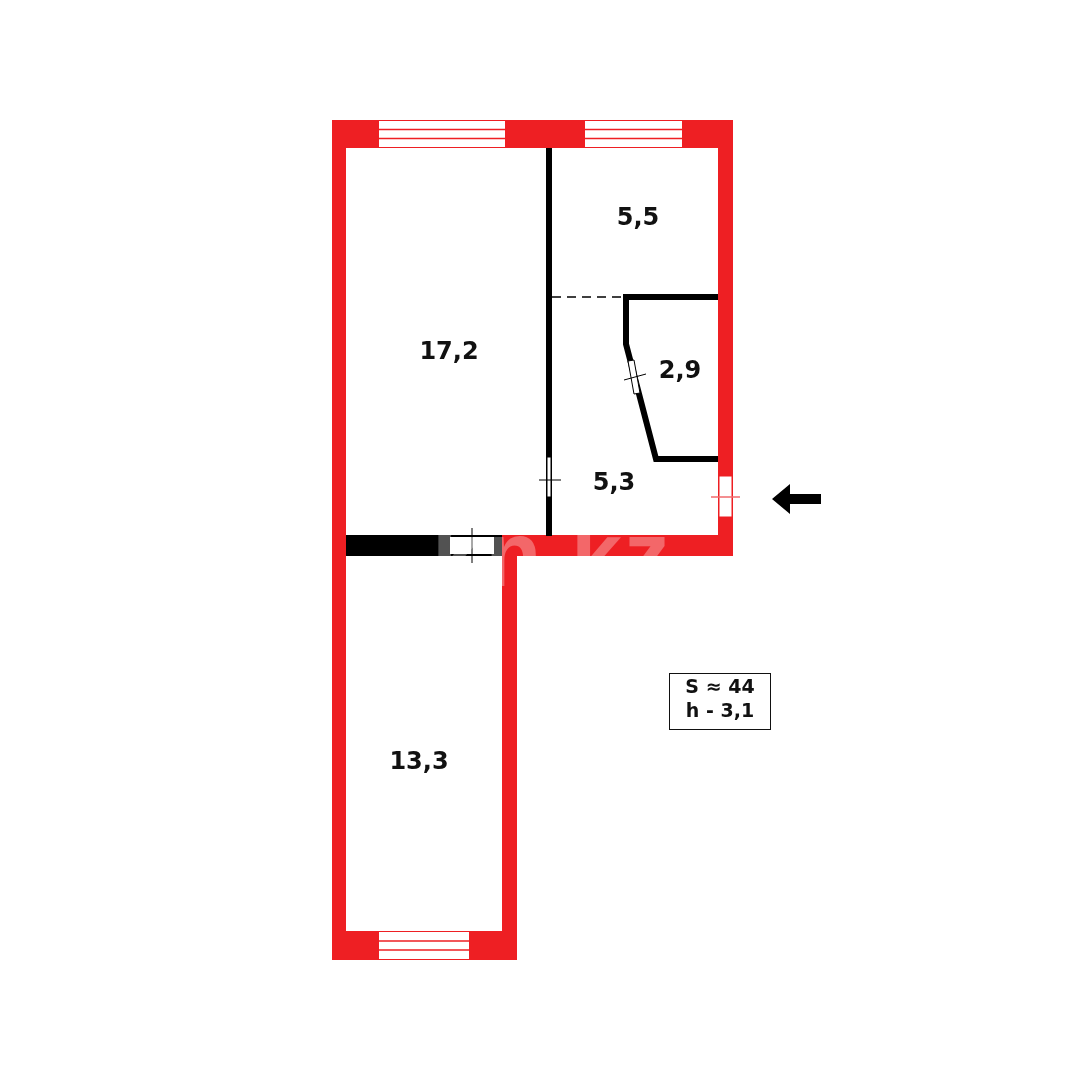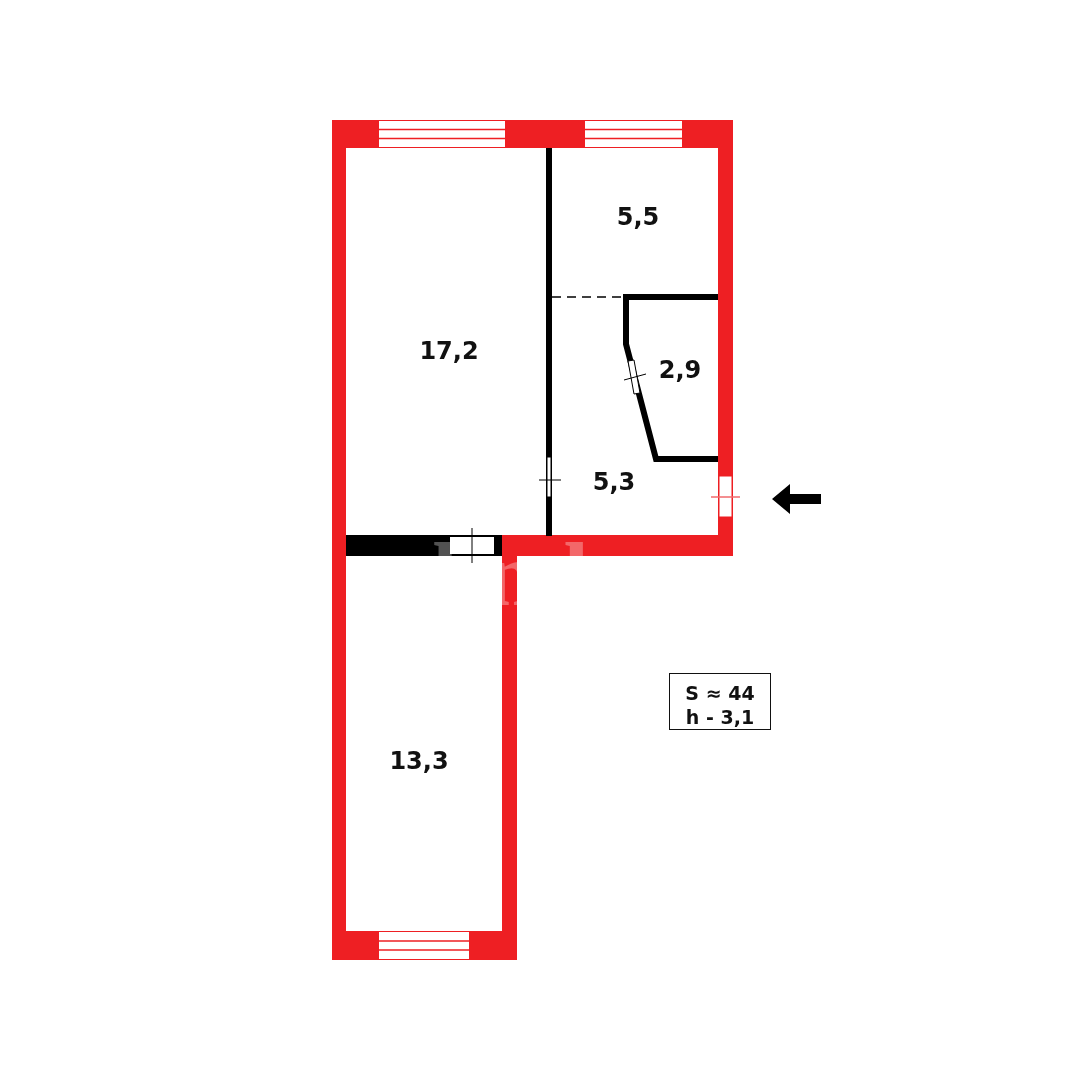--- a/index.html
+++ b/index.html
@@ -2,25 +2,25 @@
 <html><head>
   <meta charset="utf-8">
   <style>
     html, body { margin: 0; padding: 0; background: #ffffff; }
     body { width: 1080px; height: 1080px; position: relative; overflow: hidden; font-family: "DejaVu Sans", sans-serif; }
     svg { position: absolute; left: 0; top: 0; }
     .room-label { font-family: "DejaVu Sans", sans-serif; font-weight: bold; font-size: 24px; fill: #111111; }
     .info-box {
       position: absolute; left: 669px; top: 673px; width: 102px; height: 57px;
       border: 1.5px solid #111111; box-sizing: border-box; background: #fff;
-      display: flex; flex-direction: column; align-items: center; justify-content: flex-end;
+      display: flex; flex-direction: column; align-items: center; justify-content: flex-start;
       font-family: "DejaVu Sans", sans-serif; font-weight: bold; font-size: 19px; line-height: 24px; color: #111;
     }
     .watermark {
-      position: absolute; left: 432px; top: 521px; font-family: Liberation Serif, serif;
+      position: absolute; left: 432px; top: 502px; font-family: Liberation Sans, sans-serif;
       font-size: 92px; font-weight: bold; color: rgba(255,255,255,0.32); letter-spacing: 2px; pointer-events: none;
     }
   </style>
 </head>
 <body>
 
 <svg width="1080" height="1080" viewBox="0 0 1080 1080">
 
   <g fill="#ee1f23">
     <rect x="332" y="120" width="401" height="28"></rect>

